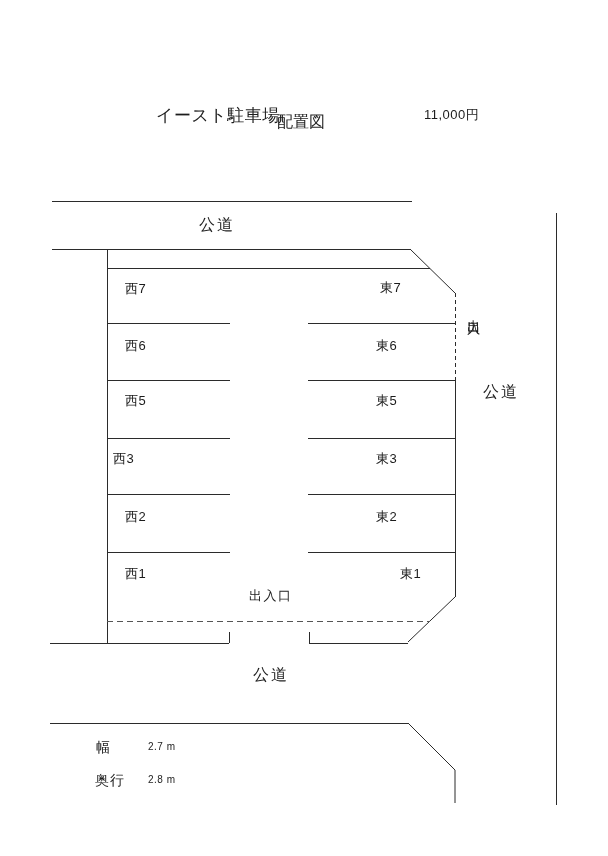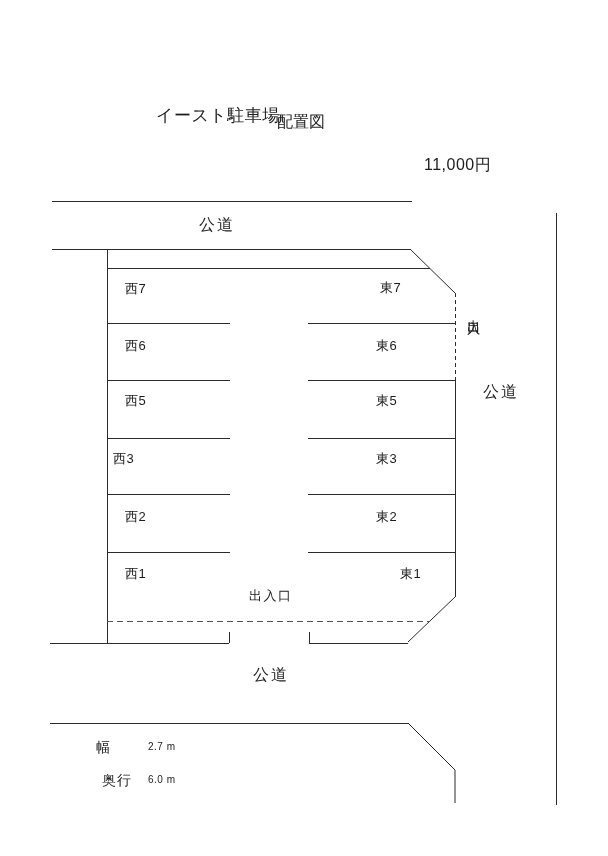--- a/index.html
+++ b/index.html
@@ -8,21 +8,21 @@
     position:relative;
     width:608px; height:856px;
     background:#ffffff;
     font-family:"Liberation Sans", sans-serif;
     color:#1c1c1c;
     overflow:hidden;
   }
   .lbl { position:absolute; white-space:nowrap; line-height:1.1; }
   .title   { font-size:17px; letter-spacing:0.5px; }
   .subtitle{ font-size:16px; }
-  .price   { font-size:16px; letter-spacing:0.5px;margin-top:48px; }
+  .price   { font-size:13px; letter-spacing:0.5px; }
   .addr    { font-size:13px; }
   .addr .gap-lg { display:inline-block; width:24px; }
   .addr .gap-sm { display:inline-block; width:13px; }
   .road    { font-size:16px; letter-spacing:2px; }
   .stall   { font-size:13px; letter-spacing:0.5px; }
   .entrance{ font-size:13px; letter-spacing:1.5px; }
   .vtext   { writing-mode:vertical-rl; text-orientation:upright; letter-spacing:2px; font-size:13px; }
   .dim-label { font-size:14px; letter-spacing:1px; }
   .dim-value { font-size:10px; letter-spacing:0.5px; }
   svg.layout { position:absolute; left:0; top:0; }
@@ -100,16 +100,16 @@
 
   <div class="lbl stall" style="left:380px; top:281px;">東7</div>
   <div class="lbl stall" style="left:376px; top:339px;">東6</div>
   <div class="lbl stall" style="left:376px; top:394px;">東5</div>
   <div class="lbl stall" style="left:376px; top:452px;">東3</div>
   <div class="lbl stall" style="left:376px; top:510px;">東2</div>
   <div class="lbl stall" style="left:376px; top:567px;margin-left:24px;">東1</div>
 
   <div class="lbl dim-label" style="left:96px;  top:740px;">幅</div>
   <div class="lbl dim-value" style="left:148px; top:741px;">2.7 m</div>
-  <div class="lbl dim-label" style="left:95px;  top:773px;margin-left:7px;">奥行</div>
-  <div class="lbl dim-value" style="left:148px; top:774px;">6.0 m</div>
+  <div class="lbl dim-label" style="left:95px;  top:773px;">奥行</div>
+  <div class="lbl dim-value" style="left:148px; top:774px;">2.8 m</div>
 
 </div>
 
 </body></html>

